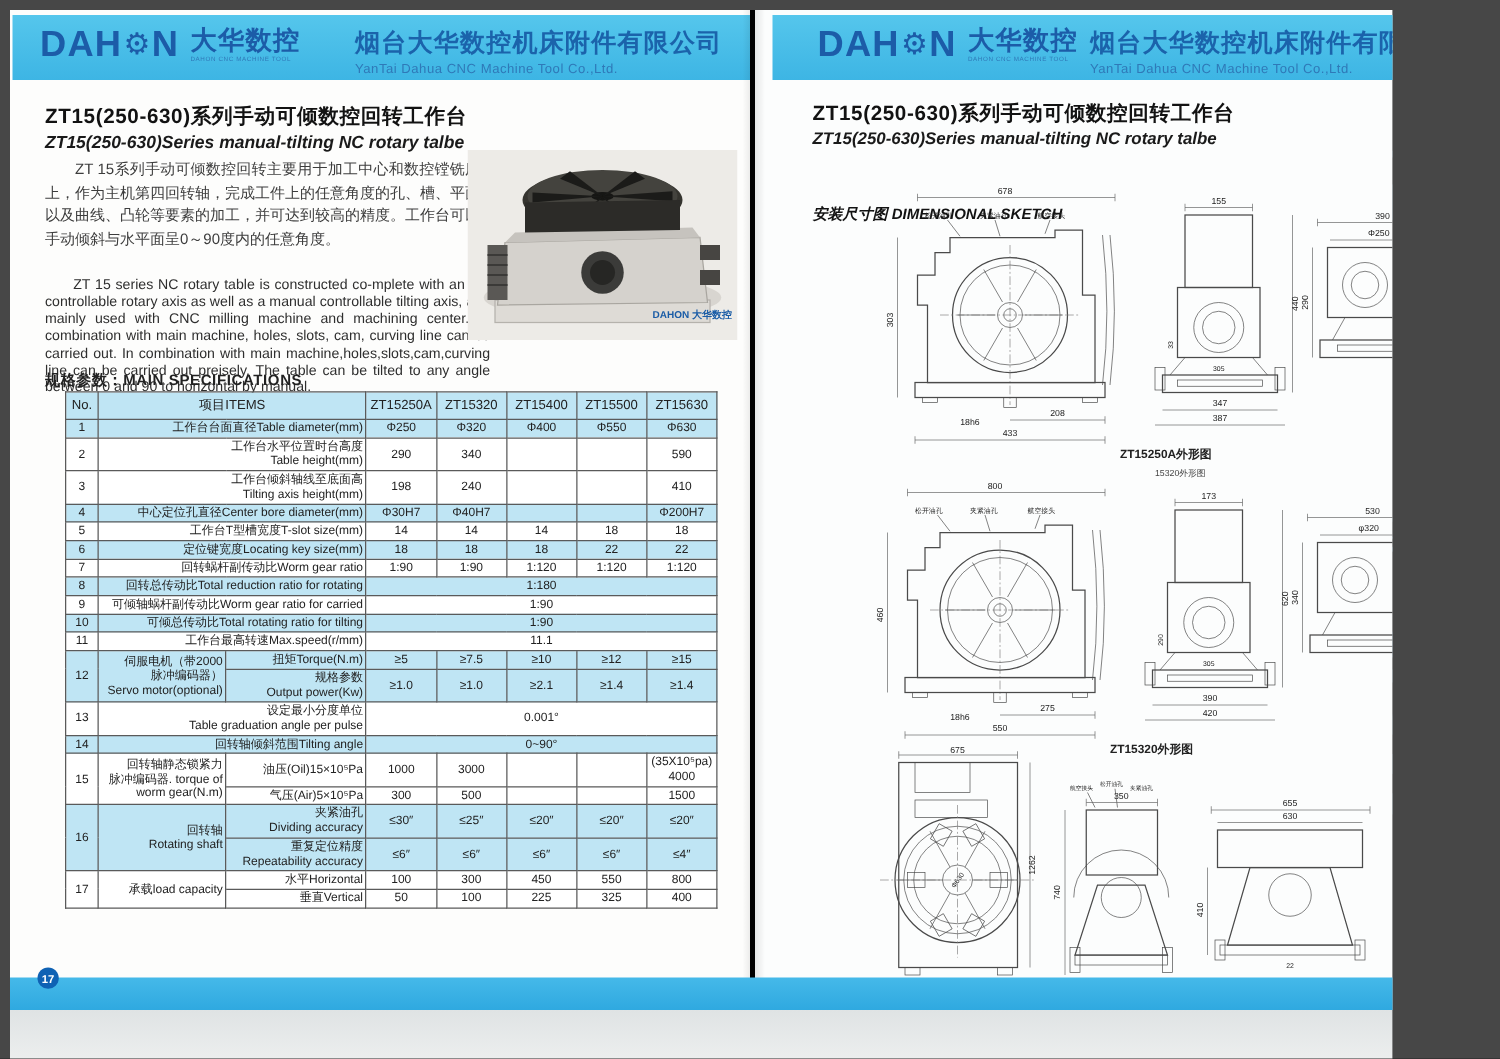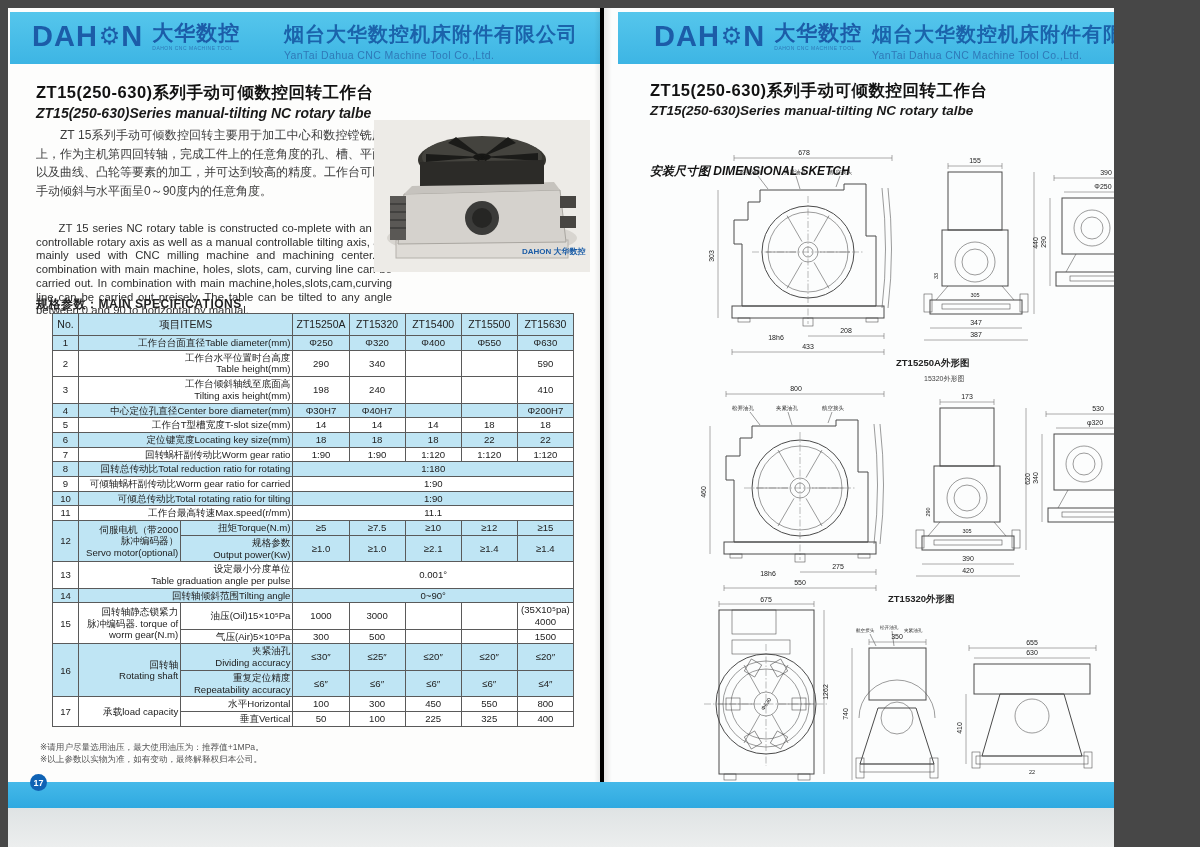--- a/index.html
+++ b/index.html
@@ -399,24 +399,20 @@
               <td class="val">50</td>
               <td class="val">100</td>
               <td class="val">225</td>
               <td class="val">325</td>
               <td class="val">400</td>
             </tr>
           </tbody>
       </table>
     </div>
 
-    <div class="notes">
-      <div>※请用户尽量选用油压，最大使用油压为：推荐值+1MPa。</div>
-      <div>※以上参数以实物为准，如有变动，最终解释权归本公司。</div>
-    </div>
   </div>
 
   <div class="page r">
     <div class="band">
       <div class="logo" style="left:36px;">
         <span class="word">DAH</span>
         <span class="gear">⚙</span>
         <span class="word">N</span>
         <span class="logo-cn">
           <div class="cn">大华数控</div>

